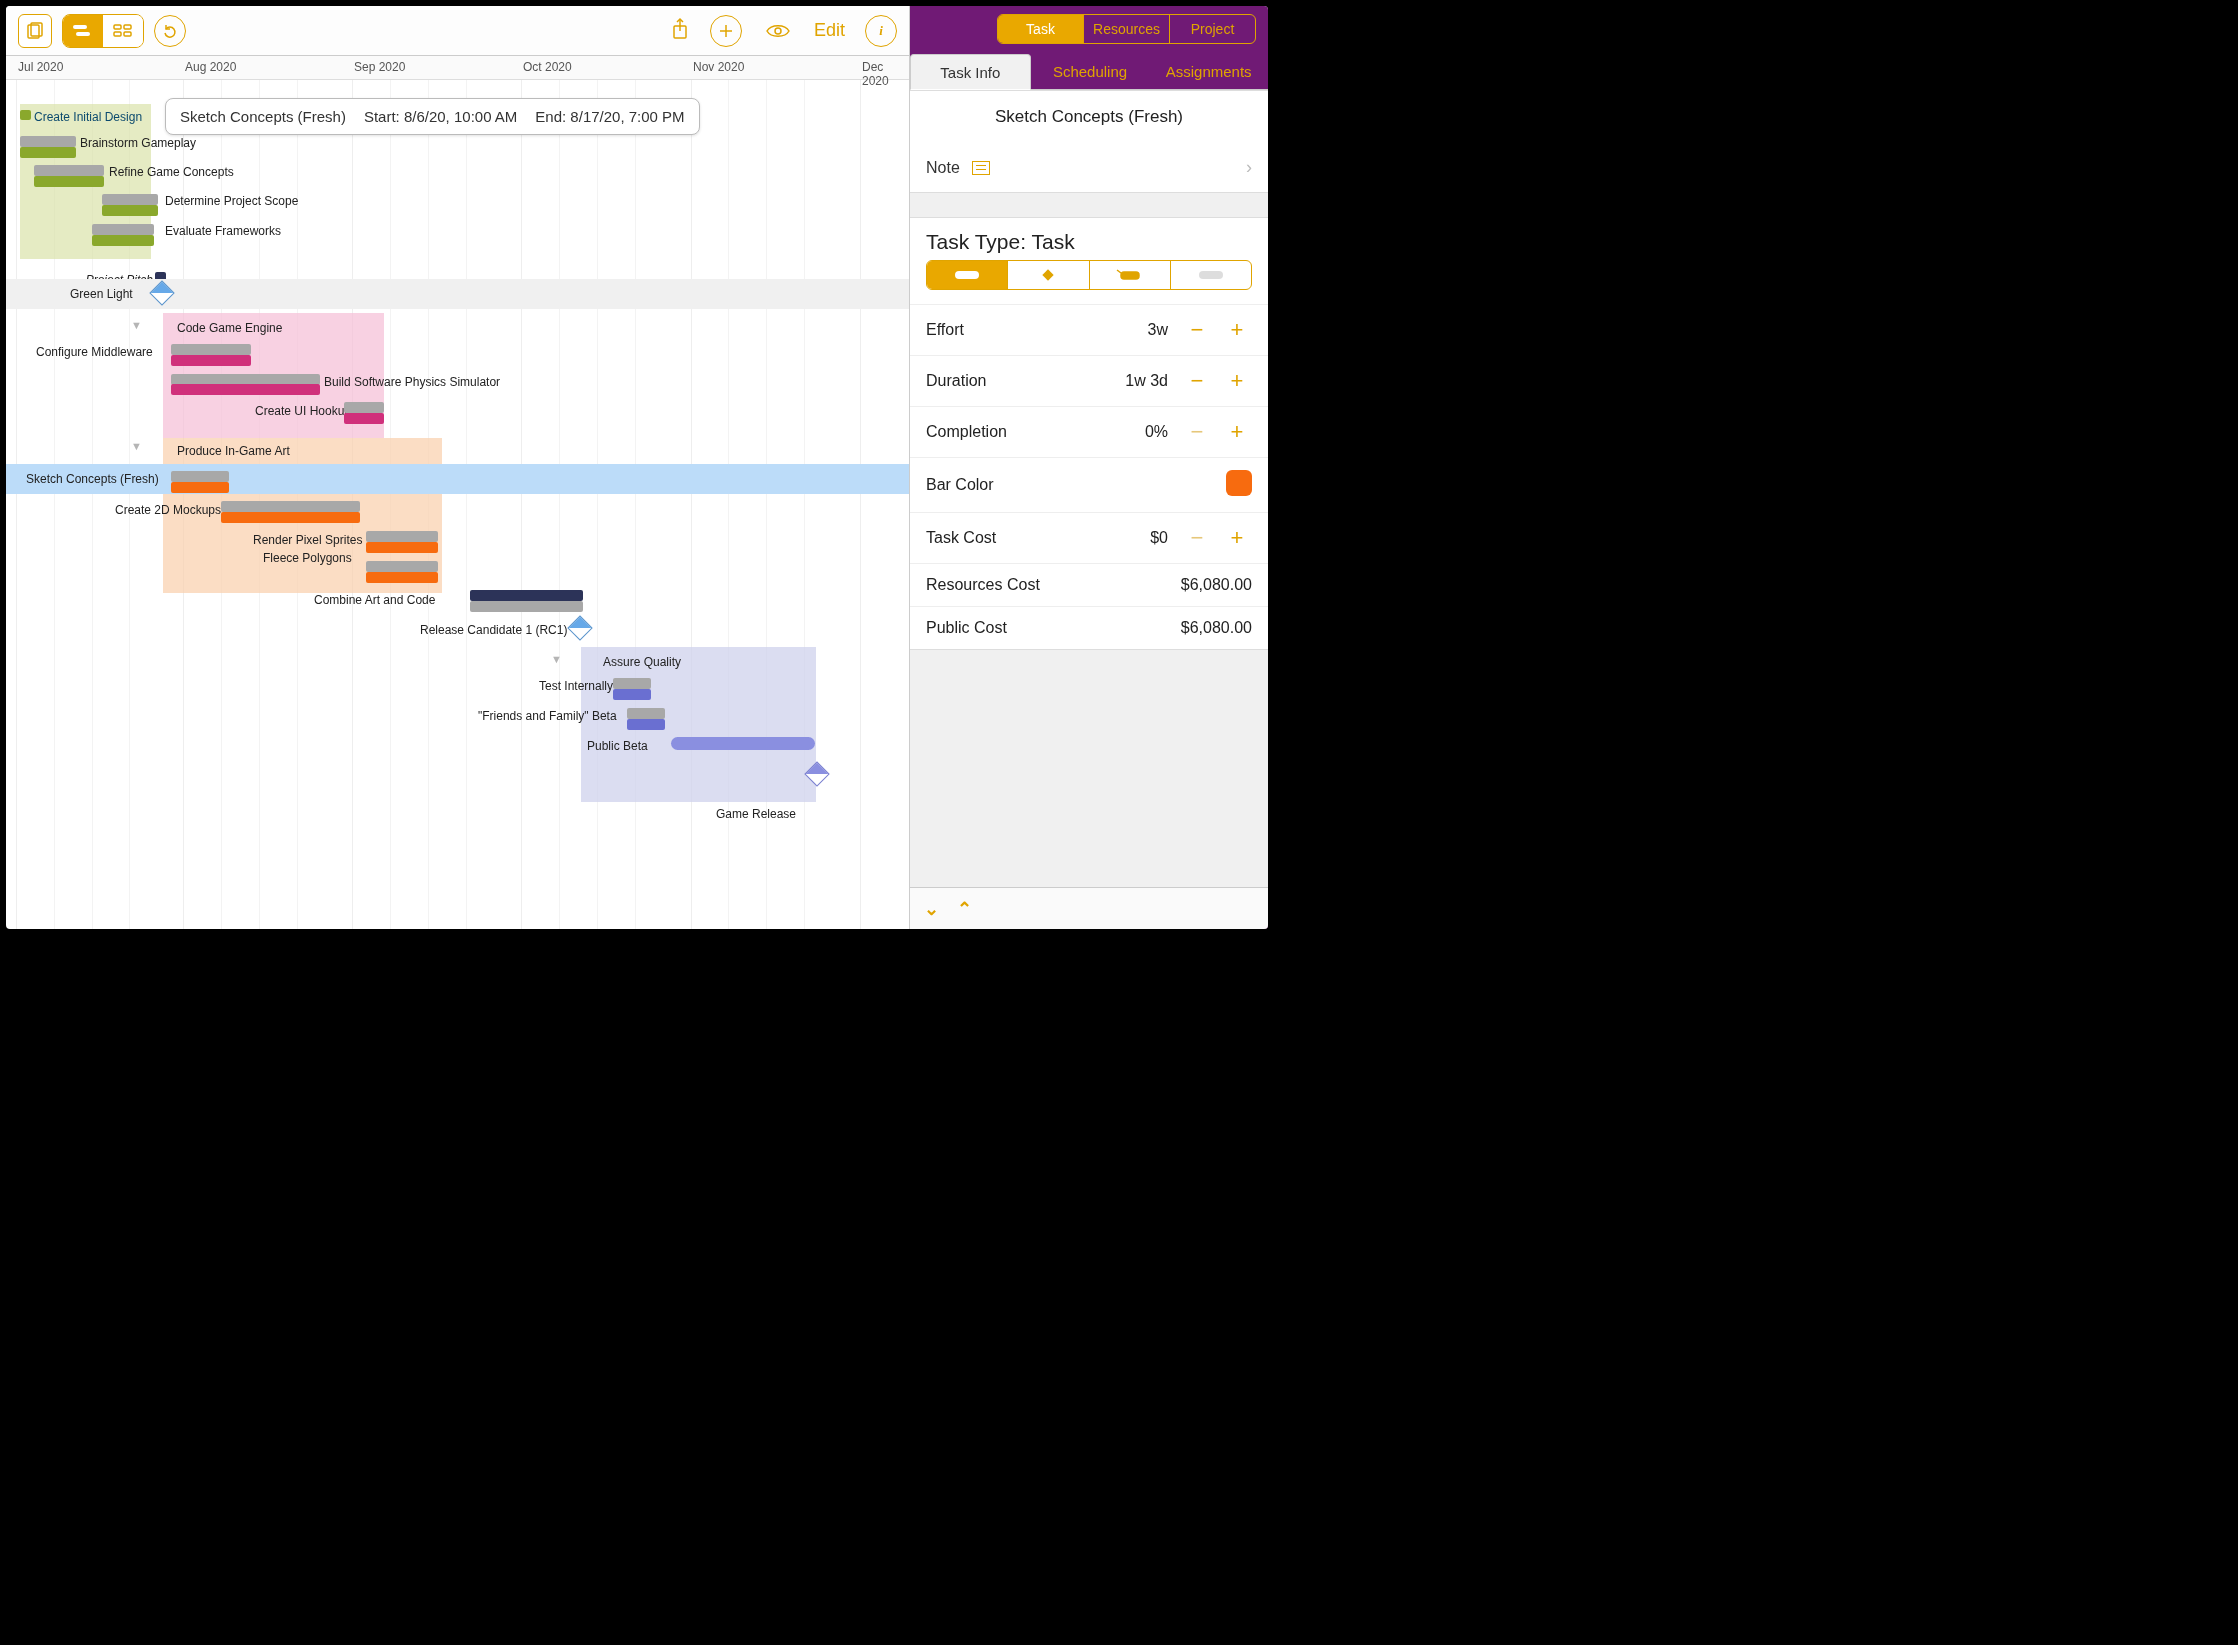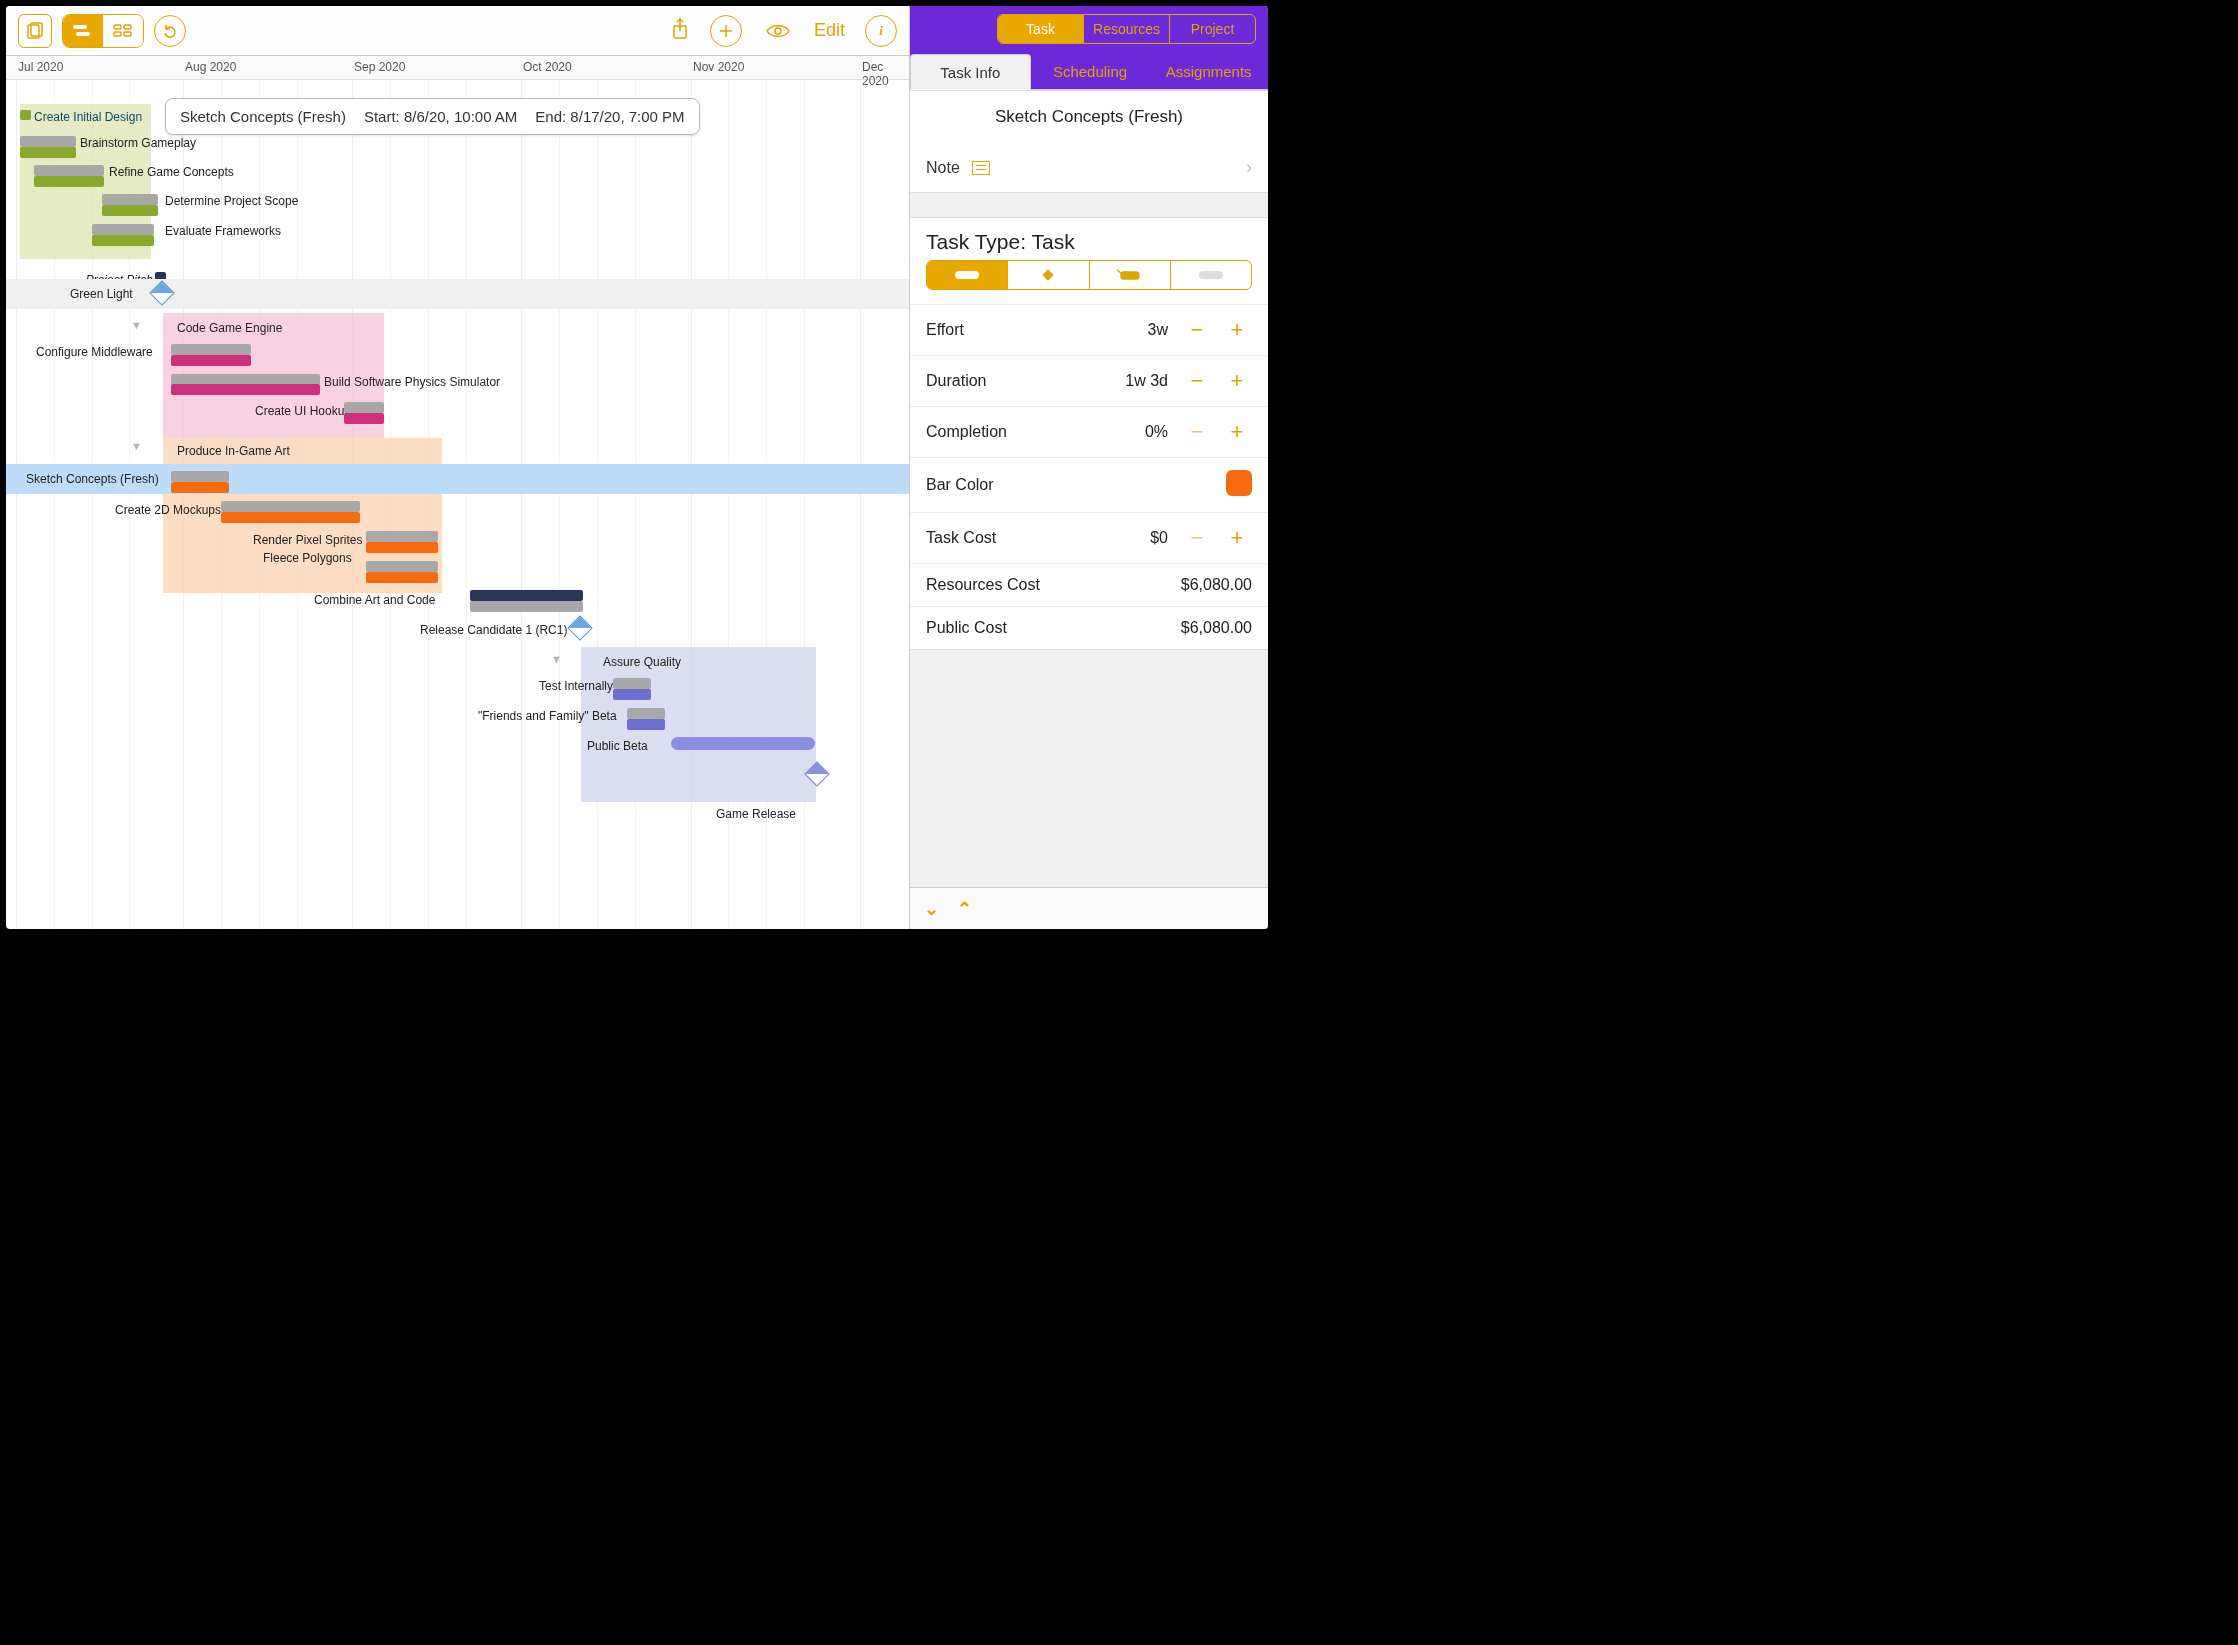--- a/index.html
+++ b/index.html
@@ -110,21 +110,21 @@
     color:#333;
     white-space:nowrap;
     box-shadow: 0 1px 3px rgba(0,0,0,0.12);
     display:flex; gap:18px; align-items:center;
   }
   
   .inspector {
     width: 358px;
     display:flex;
     flex-direction:column;
-    background:#6d28d9;
+    background:#701a75;
   }
   .insp-topseg {
     display:flex; margin:8px 12px 0 auto; width:259px;
     border:1px solid #e0a400; border-radius:6px; overflow:hidden; height:30px;
   }
   .insp-topseg .s{ flex:1; display:flex; align-items:center; justify-content:center; font-size:14px; cursor:pointer;}
   .insp-topseg .s.active{ background:#e9a800; color:#fff;}
   .insp-topseg .s:not(.active){ color:#e0a400;}
   .insp-topseg .s + .s { border-left:1px solid #e0a400;}
   .insp-tabs {

